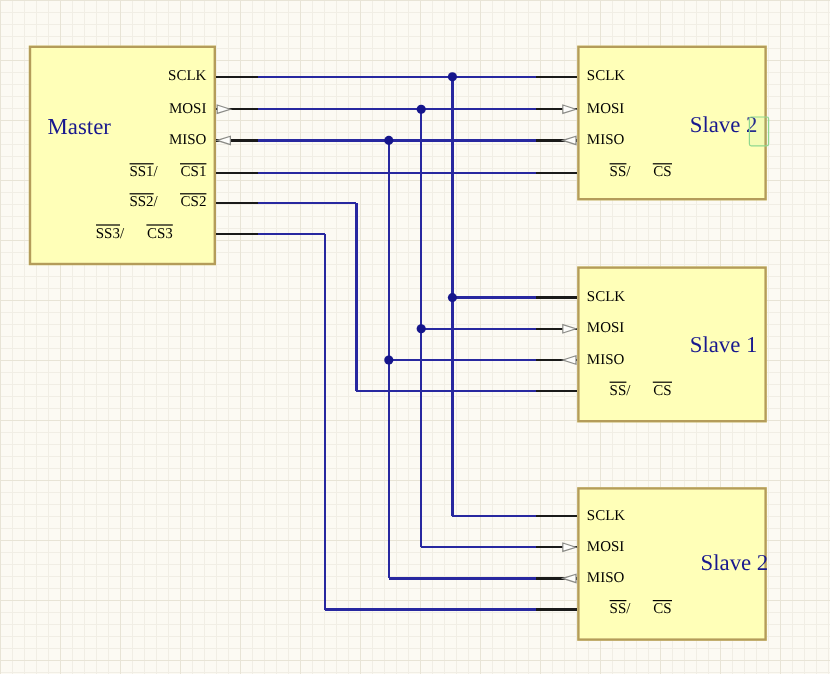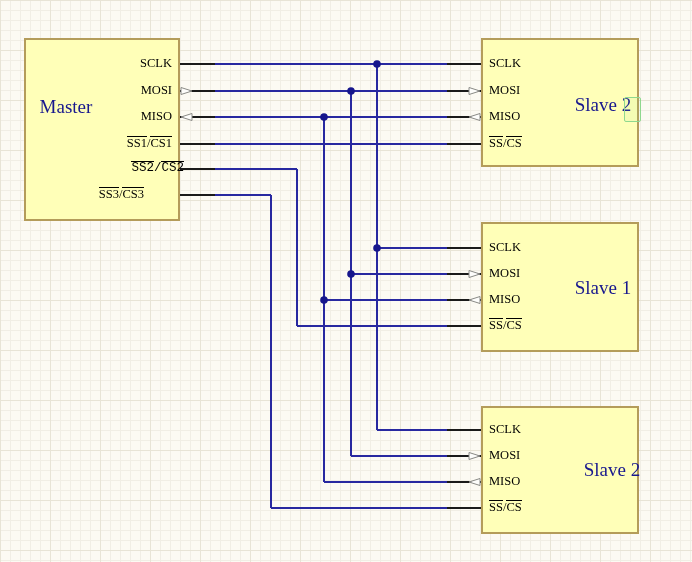--- a/index.html
+++ b/index.html
@@ -27,20 +27,21 @@
     height: 17px;
     line-height: 17px;
     white-space: nowrap;
     color: #000;
     z-index: 3;
   }
   .pin-label .ov {
     display: inline-block;
     border-top: 1px solid #000;
     line-height: 1.08;
+    margin-left: 19px;
   }
   .pin-label .sep { display: inline-block; }
   #wire-layer {
     position: absolute;
     left: 0; top: 0;
     z-index: 2;
     pointer-events: none;
   }
   #wire-layer g { pointer-events: stroke; }
   .highlight-box {
@@ -54,21 +55,21 @@
 </head>
 <body>
 
 <div id="diagram" style="width: 692px; height: 562px; background-color: rgb(252, 250, 243); background-image: linear-gradient(to right, rgb(232, 228, 214) 1px, transparent 1px), linear-gradient(rgb(232, 228, 214) 1px, transparent 1px), linear-gradient(to right, rgb(241, 238, 229) 1px, transparent 1px), linear-gradient(rgb(241, 238, 229) 1px, transparent 1px); background-size: 50px 50px, 50px 50px, 10px 10px, 10px 10px;">
     <div class="block" style="left: 24px; top: 38px; width: 156px; height: 183px; background-color: rgb(255, 255, 184); border-color: rgb(180, 156, 90);"></div>
     <div class="block-title" style="left: 66px; top: 107px; color: rgb(24, 24, 142);">Master</div>
     <div class="pin-label" style="top: 55px; color: rgb(0, 0, 0); right: 520px;"><span class="sep">SCLK</span></div>
     <div class="pin-label" style="top: 82px; color: rgb(0, 0, 0); right: 520px;"><span class="sep">MOSI</span></div>
     <div class="pin-label" style="top: 108px; color: rgb(0, 0, 0); right: 520px;"><span class="sep">MISO</span></div>
     <div class="pin-label" style="top: 135px; color: rgb(0, 0, 0); right: 520px;"><span class="ov">SS1</span><span class="sep">/</span><span class="ov">CS1</span></div>
-    <div class="pin-label" style="top: 160px; color: rgb(0, 0, 0); right: 508px; font-family: Liberation Mono, monospace;"><span class="ov">SS2</span><span class="sep">/</span><span class="ov">CS2</span></div>
+    <div class="pin-label" style="top: 160px; color: rgb(0, 0, 0); right: 520px;"><span class="ov">SS2</span><span class="sep">/</span><span class="ov">CS2</span></div>
     <div class="pin-label" style="top: 186px; color: rgb(0, 0, 0); right: 548px;"><span class="ov">SS3</span><span class="sep">/</span><span class="ov">CS3</span></div>
     <div class="block" style="left: 481px; top: 38px; width: 158px; height: 129px; background-color: rgb(255, 255, 184); border-color: rgb(180, 156, 90);"></div>
     <div class="block-title" style="left: 603px; top: 105px; color: rgb(24, 24, 142);">Slave 2</div>
     <div class="pin-label" style="top: 55px; color: rgb(0, 0, 0); left: 489px;"><span class="sep">SCLK</span></div>
     <div class="pin-label" style="top: 82px; color: rgb(0, 0, 0); left: 489px;"><span class="sep">MOSI</span></div>
     <div class="pin-label" style="top: 108px; color: rgb(0, 0, 0); left: 489px;"><span class="sep">MISO</span></div>
     <div class="pin-label" style="top: 135px; color: rgb(0, 0, 0); left: 489px;"><span class="ov">SS</span><span class="sep">/</span><span class="ov">CS</span></div>
     <div class="block" style="left: 481px; top: 222px; width: 158px; height: 130px; background-color: rgb(255, 255, 184); border-color: rgb(180, 156, 90);"></div>
     <div class="block-title" style="left: 603px; top: 288px; color: rgb(24, 24, 142); text-align: right;">Slave 1</div>
     <div class="pin-label" style="top: 239px; color: rgb(0, 0, 0); left: 489px;"><span class="sep">SCLK</span></div>

